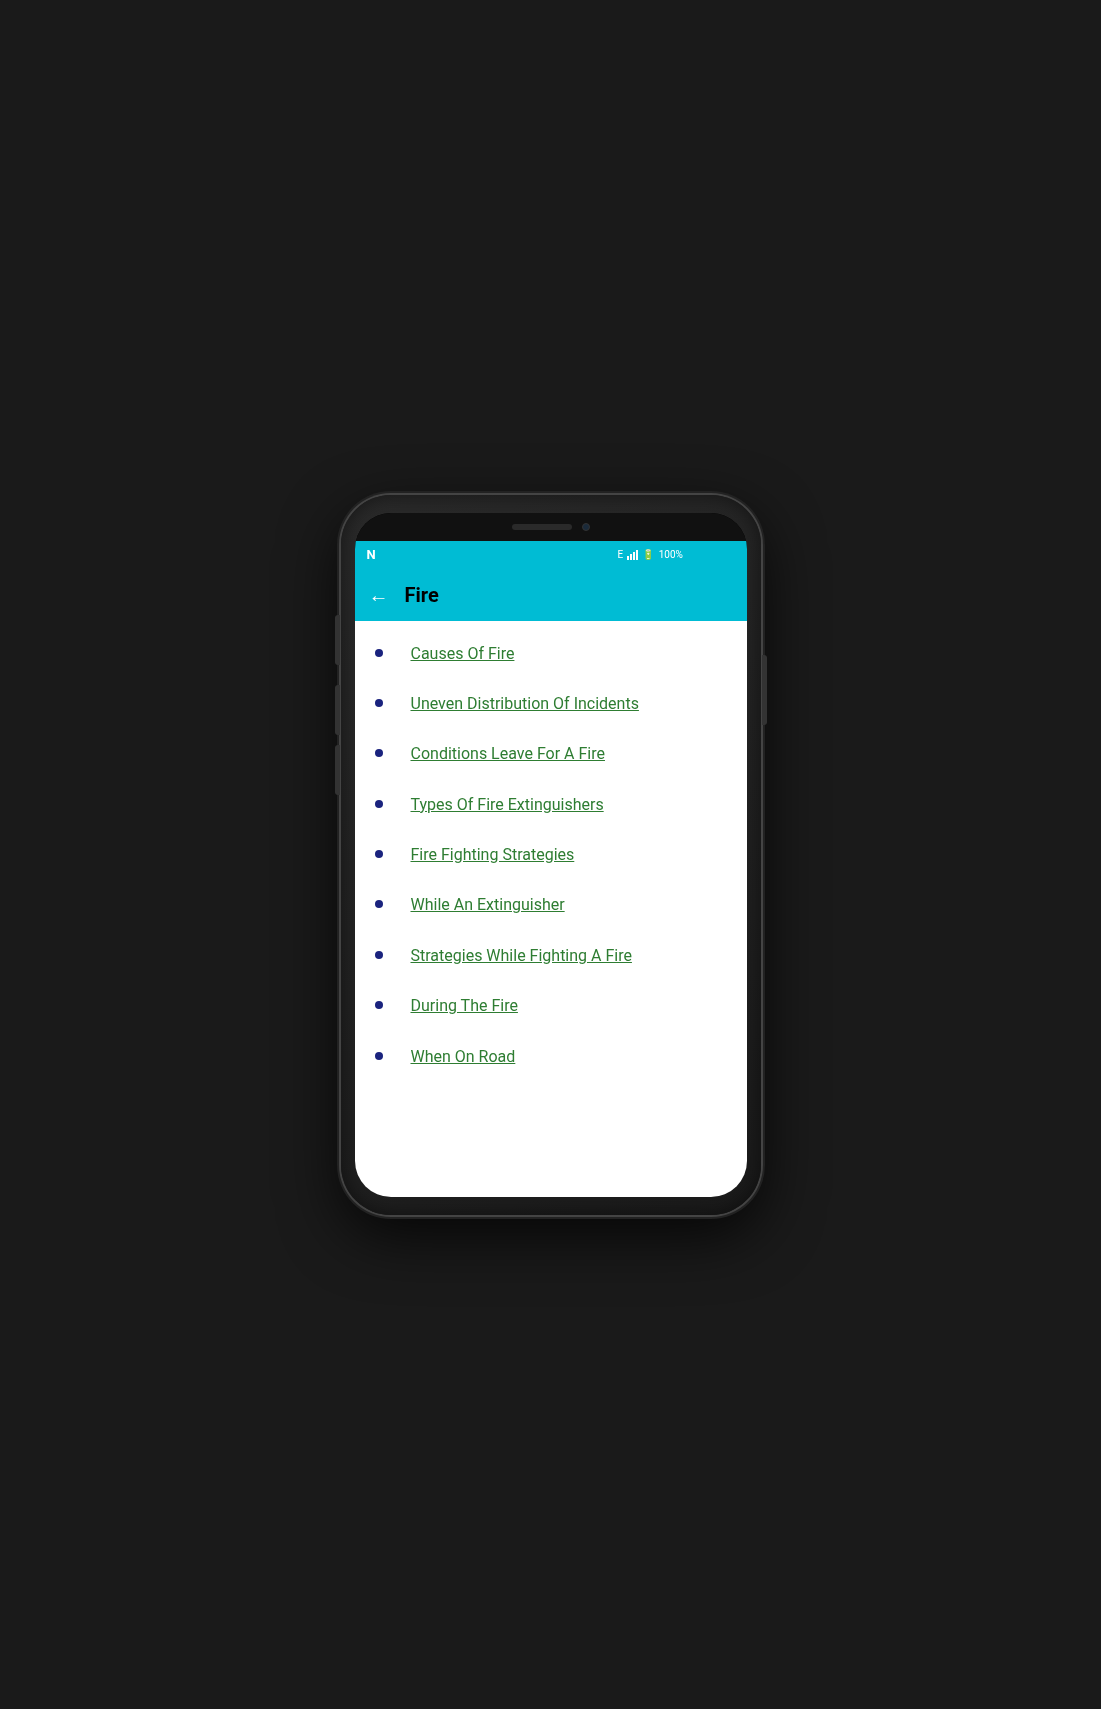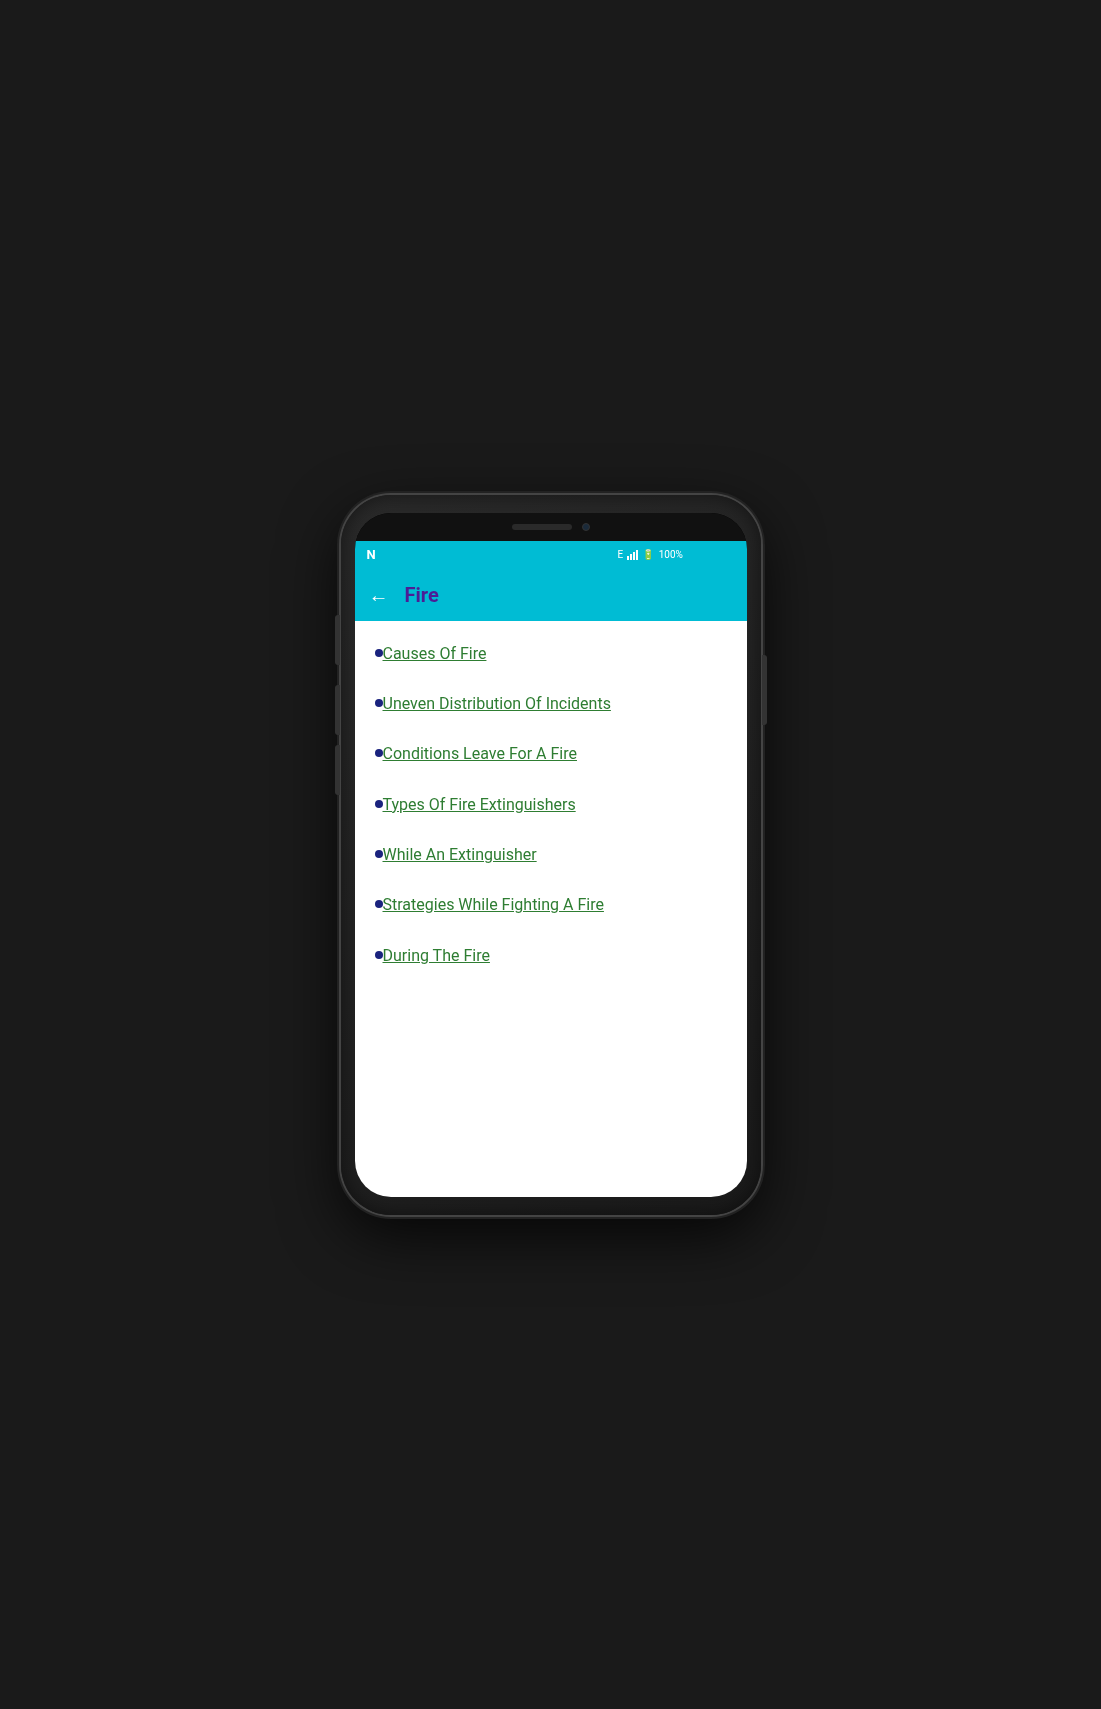--- a/index.html
+++ b/index.html
@@ -152,41 +152,41 @@
       padding: 0 14px;
       gap: 16px;
       flex-shrink: 0;
     }
     .back-arrow {
       color: white;
       font-size: 20px;
       cursor: pointer;
     }
     .app-title {
-      color: #4c1d95;
+      color: #000000;
       font-size: 20px;
       font-weight: bold;
     }
 
     
     .content {
       flex: 1;
       background: white;
       overflow-y: auto;
       padding: 8px 0 20px 0;
     }
 
     .menu-list {
       list-style: none;
     }
     .menu-list li {
       display: flex;
       align-items: flex-start;
       padding: 14px 20px;
-      gap: 0;
+      gap: 28px;
     }
     .bullet {
       width: 8px;
       height: 8px;
       background: #1a237e;
       border-radius: 50%;
       margin-top: 6px;
       flex-shrink: 0;
     }
     .menu-link {
@@ -244,28 +244,36 @@
             <li>
               <div class="bullet"></div>
               <span class="menu-link">Conditions Leave For A Fire</span>
             </li>
             <li>
               <div class="bullet"></div>
               <span class="menu-link">Types Of Fire Extinguishers</span>
             </li>
             <li>
               <div class="bullet"></div>
+              <span class="menu-link">Fire Fighting Strategies</span>
+            </li>
+            <li>
+              <div class="bullet"></div>
               <span class="menu-link">While An Extinguisher</span>
             </li>
             <li>
               <div class="bullet"></div>
               <span class="menu-link">Strategies While Fighting A Fire</span>
             </li>
             <li>
               <div class="bullet"></div>
               <span class="menu-link">During The Fire</span>
+            </li>
+            <li>
+              <div class="bullet"></div>
+              <span class="menu-link">When On Road</span>
             </li>
           </ul>
       </div>
 
     </div>
   </div>
 </div>
 
 </body></html>

